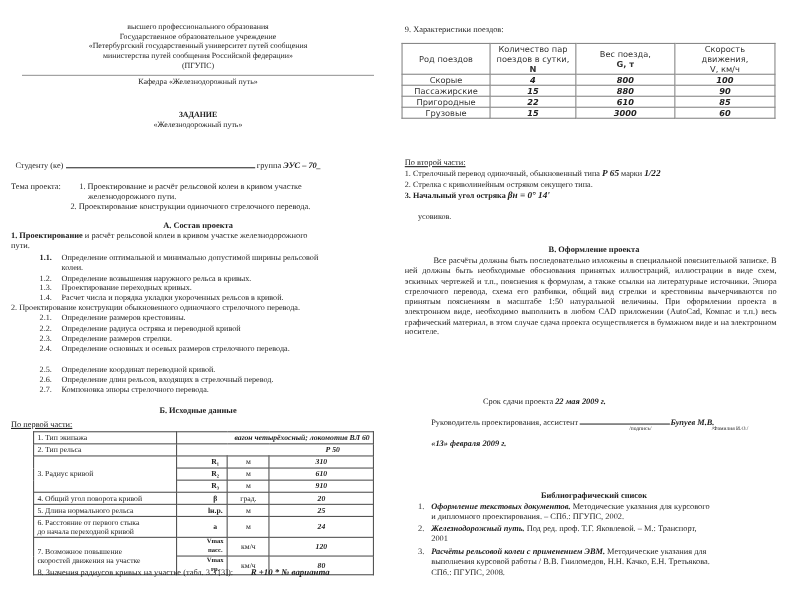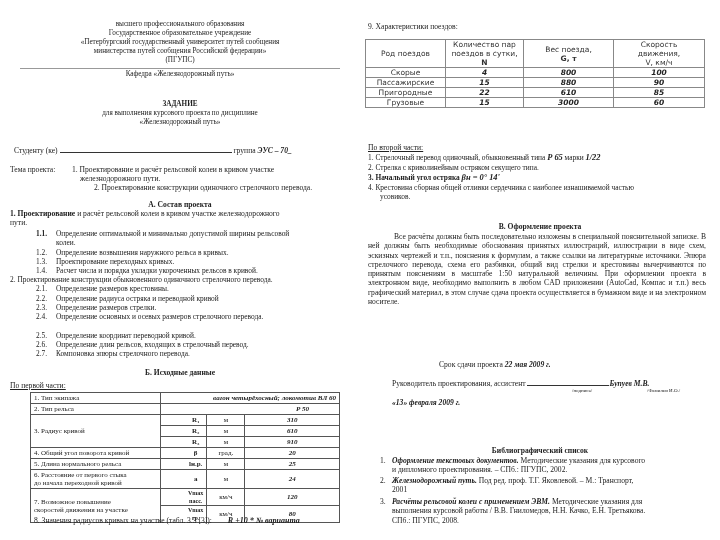--- a/index.html
+++ b/index.html
@@ -42,35 +42,34 @@
     <div>Государственное образовательное учреждение</div>
     <div>«Петербургский государственный университет путей сообщения</div>
     <div>министерства путей сообщения Российской федерации»</div>
     <div>(ПГУПС)</div>
   </div>
   <hr class="rule" style="left:20px;width:320px;top:68px;">
   <div class="abs center t7" style="left:0;width:360px;top:70px;">Кафедра «Железнодорожный путь»</div>
 
   <div class="abs center t7" style="left:0;width:360px;top:100px;">
     <div class="b">ЗАДАНИЕ</div>
-    <div>для выполнения курсового проекта по дисциплине</div>
     <div>«Железнодорожный путь»</div>
   </div>
 
   <div class="abs t75" style="left:14px;top:145px;width:340px;">
     <span>Студенту (ке)</span>
     <span style="display:inline-block;width:172px;border-bottom:1px solid #333;height:7px;"></span>
     <span>группа</span>
     <span class="b i">ЭУС – 70_</span>
   </div>
 
   <div class="abs t75" style="left:10px;top:165px;">Тема проекта:</div>
   <div class="abs t75" style="left:72px;top:165px;">1. Проектирование и расчёт рельсовой колеи в кривом участке</div>
   <div class="abs t75" style="left:80px;top:174px;">железнодорожного пути.</div>
-  <div class="abs t75" style="left:94px;top:183px;">2. Проектирование конструкции одиночного стрелочного перевода.</div>
+  <div class="abs t75" style="left:64px;top:183px;">2. Проектирование конструкции одиночного стрелочного перевода.</div>
 
   <div class="abs center t75 b" style="left:0;width:360px;top:200px;">А. Состав проекта</div>
   <div class="abs t75" style="left:10px;top:209px;white-space:nowrap;">
     <span class="b">1. Проектирование</span><span> и расчёт рельсовой колеи в кривом участке железнодорожного</span>
   </div>
   <div class="abs t75" style="left:10px;top:218px;">пути.</div>
 
   <div class="list-item" style="left:36px;top:229px;"><span class="b" style="display:inline-block;width:20px;">1.1.</span><span>Определение оптимальной и минимально допустимой ширины рельсовой</span></div>
   <div class="list-item" style="left:56px;top:238px;"><span>колеи.</span></div>
   <div class="list-item" style="left:36px;top:248px;"><span style="display:inline-block;width:20px;">1.2.</span><span>Определение возвышения наружного рельса в кривых.</span></div>
@@ -219,21 +218,20 @@
       <td class="num">3000</td>
       <td class="num">60</td>
     </tr>
   </tbody>
     </table>
 
   <div class="abs t75 u" style="left:8px;top:143px;">По второй части:</div>
   <div class="list-item" style="left:8px;top:153px;"><span>1. Стрелочный перевод одиночный, обыкновенный типа </span><span class="b i" style="font-size:8.4px;">Р 65</span><span> марки  </span><span class="b i" style="font-size:8.4px;">1/22</span></div>
   <div class="list-item" style="left:8px;top:163px;"><span>2. Стрелка с криволинейным остряком секущего типа.</span></div>
   <div class="list-item" style="left:8px;top:173px;"><span class="b">3. Начальный угол остряка </span><span class="b i" style="font-size:8.4px;">βн  = 0° 14'</span></div>
-  <div class="list-item" style="left:8px;top:183px;"><span>4. Крестовина сборная общей отливки сердечника с наиболее изнашиваемой частью</span></div>
   <div class="list-item" style="left:20px;top:192px;">усовиков.</div>
 
   <div class="abs center t75 b" style="left:0;width:360px;top:222px;">В. Оформление проекта</div>
   <div class="abs t75 justify" style="left:8px;top:232px;width:338px;text-indent:26px;">Все расчёты должны быть последовательно изложены в специальной пояснительной записке. В ней должны быть необходимые обоснования принятых иллюстраций, иллюстрации в виде схем, эскизных чертежей и т.п., пояснения к формулам, а также ссылки на литературные источники. Эпюра стрелочного перевода, схема его разбивки, общий вид стрелки и крестовины вычерчиваются по принятым пояснениям в масштабе 1:50 натуральной величины. При оформлении проекта в электронном виде, необходимо выполнить в любом  CAD приложении (AutoCad, Компас и т.п.) весь графический материал, в этом случае сдача проекта осуществляется в бумажном виде и на электронном носителе.</div>
 
   <div class="abs t75" style="left:32px;top:360px;padding-left:47px;">
     <span>Срок сдачи проекта </span><span class="b i">22 мая 2009 г.</span>
   </div>
   <div class="abs t75" style="left:32px;top:378px;white-space:nowrap;">
     <span>Руководитель проектирования, ассистент</span>

